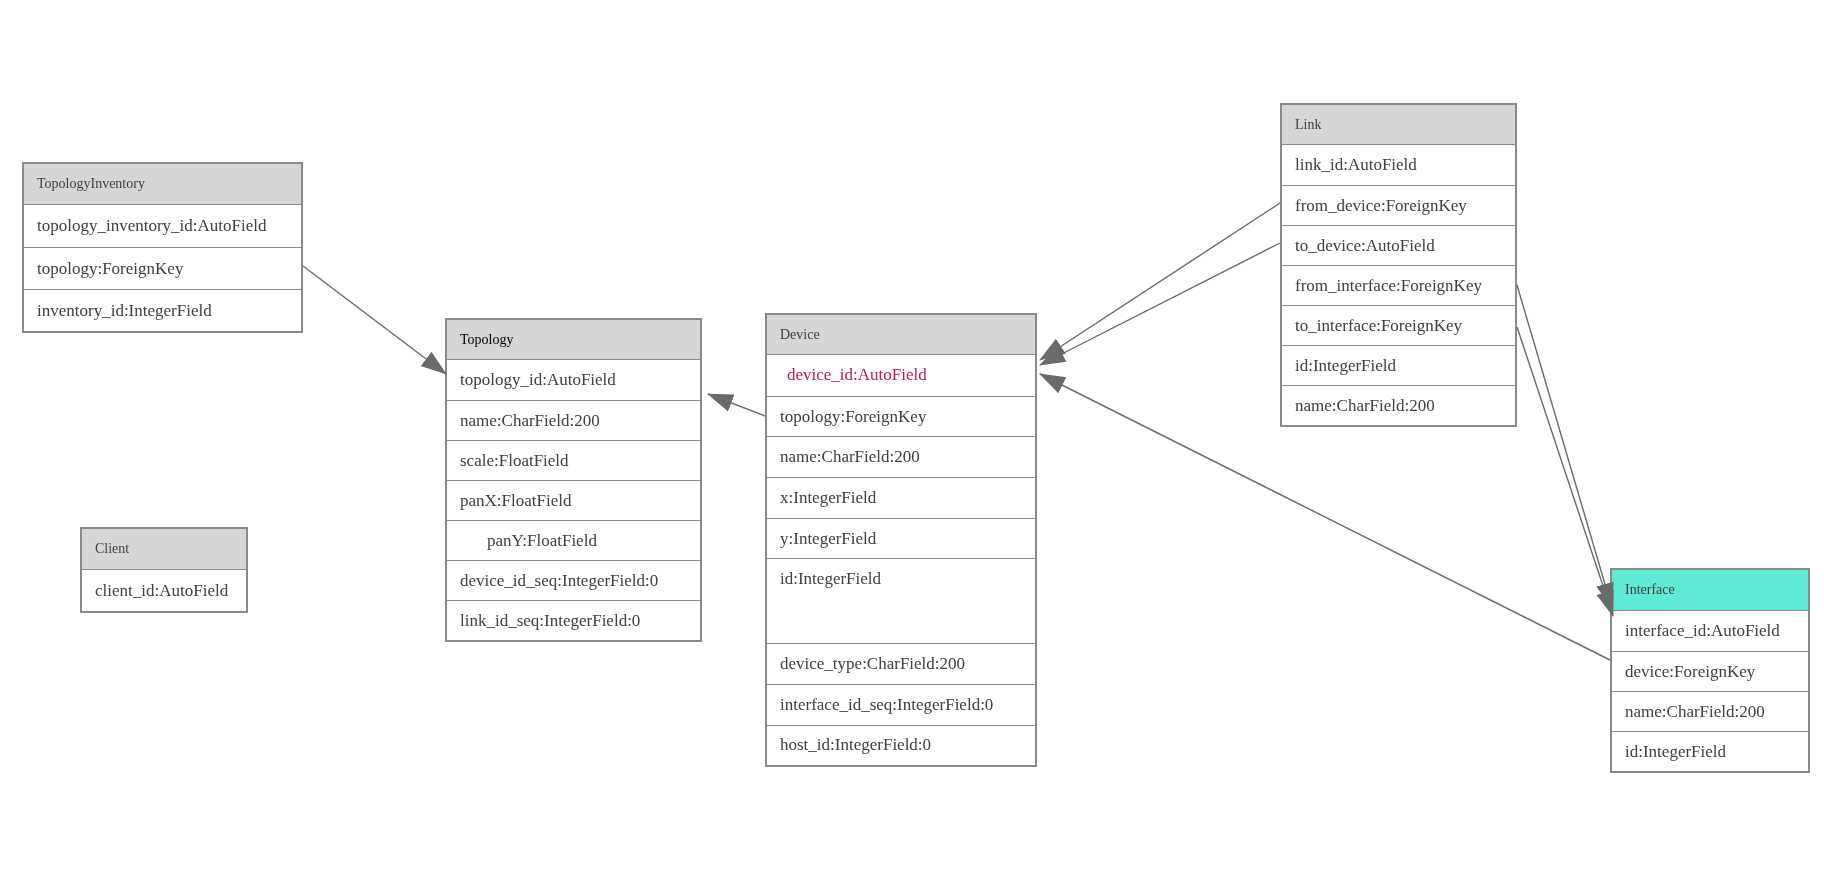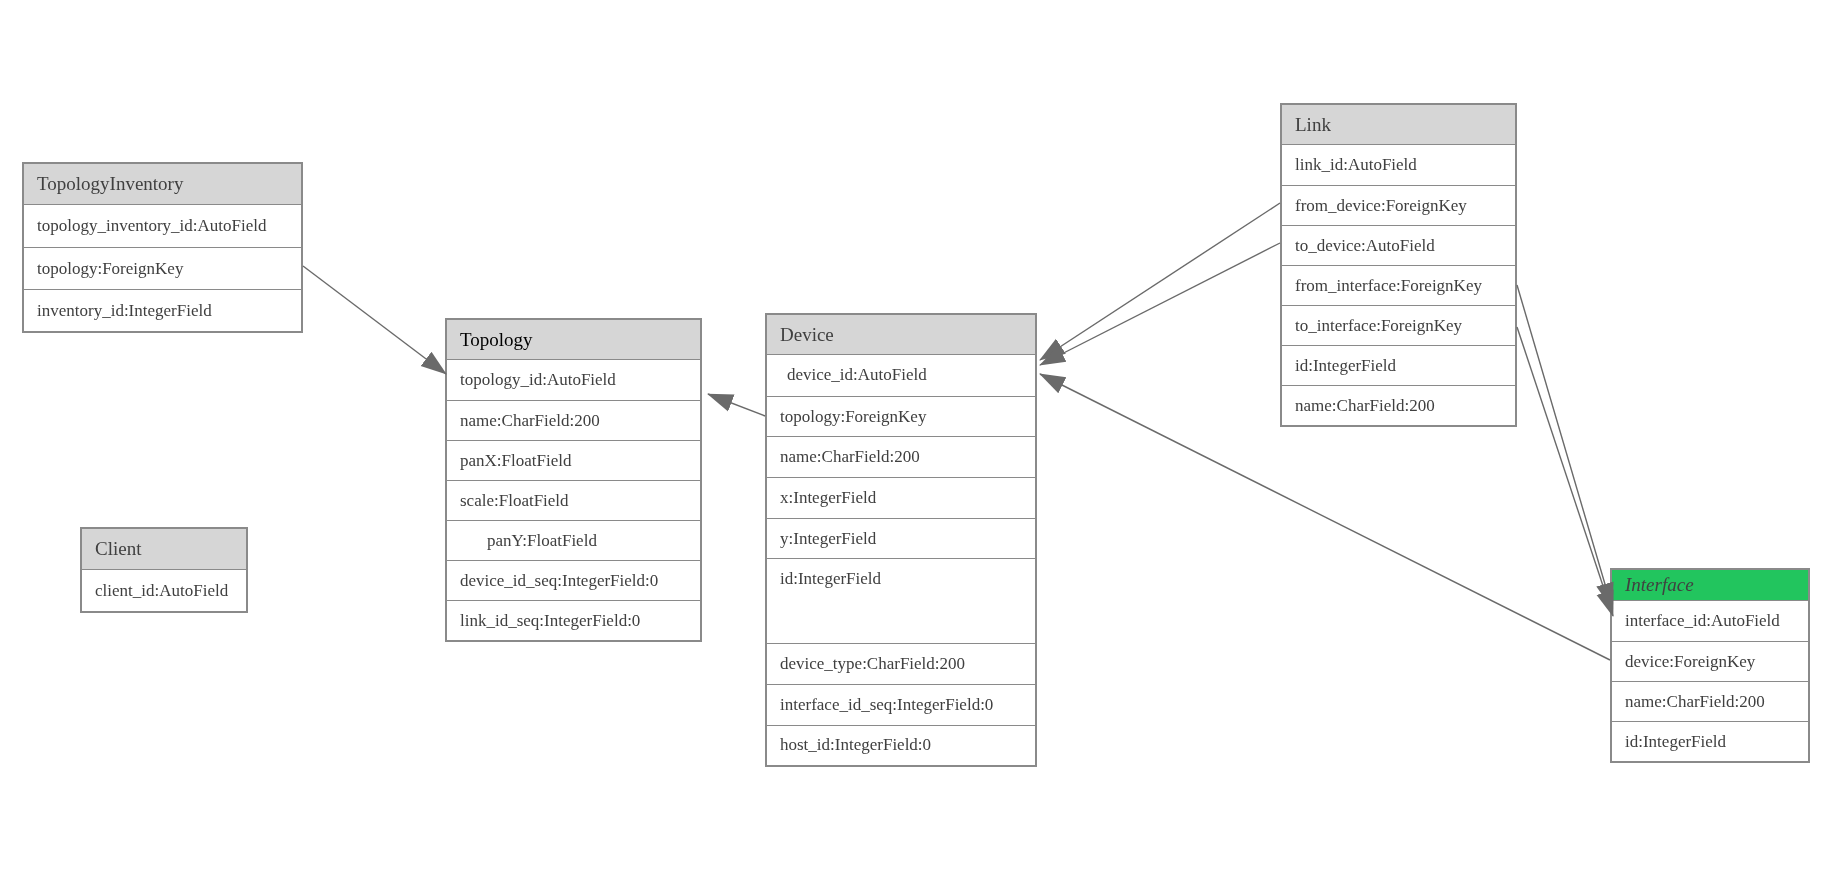--- a/index.html
+++ b/index.html
@@ -38,21 +38,21 @@
     box-shadow: none;
   }
   .entity-header {
     box-sizing: border-box;
     display: flex;
     align-items: center;
     padding-left: 13px;
     background: #d6d6d6;
     border-bottom: 1px solid #8a8a8a;
     color: #404040;
-    font-size: 19px;
+    font-size: 14px;
     white-space: nowrap;
     overflow: hidden;
   }
   .entity-row {
     box-sizing: border-box;
     display: flex;
     align-items: center;
     padding-left: 13px;
     background: #ffffff;
     color: #404040;
@@ -88,53 +88,53 @@
       <div class="entity" style="left: 22px; top: 162px; width: 281px; border-color: rgb(138, 138, 138);">
         <div class="entity-header" style="height: 41px; background: rgb(214, 214, 214); color: rgb(64, 64, 64);">TopologyInventory</div>
         <div class="entity-row" style="height: 42px; color: rgb(64, 64, 64);">topology_inventory_id:AutoField</div>
         <div class="entity-row" style="height: 42px; color: rgb(64, 64, 64);">topology:ForeignKey</div>
         <div class="entity-row" style="height: 42px; color: rgb(64, 64, 64);">inventory_id:IntegerField</div>
       </div>
       <div class="entity" style="left: 445px; top: 318px; width: 257px; border-color: rgb(138, 138, 138);">
         <div class="entity-header" style="height: 40px; background: rgb(214, 214, 214); color: #000000;">Topology</div>
         <div class="entity-row" style="height: 40px; color: rgb(64, 64, 64);">topology_id:AutoField</div>
         <div class="entity-row" style="height: 40px; color: rgb(64, 64, 64);">name:CharField:200</div>
+        <div class="entity-row" style="height: 40px; color: rgb(64, 64, 64);">scale:FloatField</div>
         <div class="entity-row" style="height: 40px; color: rgb(64, 64, 64);">panX:FloatField</div>
-        <div class="entity-row" style="height: 40px; color: rgb(64, 64, 64);">scale:FloatField</div>
         <div class="entity-row" style="height: 40px; color: rgb(64, 64, 64); padding-left: 40px;">panY:FloatField</div>
         <div class="entity-row" style="height: 40px; color: rgb(64, 64, 64);">device_id_seq:IntegerField:0</div>
         <div class="entity-row" style="height: 40px; color: rgb(64, 64, 64);">link_id_seq:IntegerField:0</div>
       </div>
       <div class="entity" style="left: 80px; top: 527px; width: 168px; border-color: rgb(138, 138, 138);">
         <div class="entity-header" style="height: 41px; background: rgb(214, 214, 214); color: rgb(64, 64, 64);">Client</div>
         <div class="entity-row" style="height: 41px; color: rgb(64, 64, 64);">client_id:AutoField</div>
       </div>
       <div class="entity" style="left: 765px; top: 313px; width: 272px; border-color: rgb(138, 138, 138);">
         <div class="entity-header" style="height: 40px; background: rgb(214, 214, 214); color: rgb(64, 64, 64);">Device</div>
-        <div class="entity-row" style="height: 40.7px; color: #404040; padding-left: 20px;">device_id:AutoField</div>
+        <div class="entity-row" style="height: 40.7px; color: #be185d; padding-left: 20px;">device_id:AutoField</div>
         <div class="entity-row" style="height: 40.7px; color: rgb(64, 64, 64);">topology:ForeignKey</div>
         <div class="entity-row" style="height: 40.7px; color: rgb(64, 64, 64);">name:CharField:200</div>
         <div class="entity-row" style="height: 40.7px; color: rgb(64, 64, 64);">x:IntegerField</div>
         <div class="entity-row" style="height: 40.7px; color: rgb(64, 64, 64);">y:IntegerField</div>
         <div class="entity-row" style="height: 40.7px; color: rgb(64, 64, 64);">id:IntegerField</div>
         <div class="entity-row" style="height: 40.7px; color: rgb(64, 64, 64); margin-top: 44px;">device_type:CharField:200</div>
         <div class="entity-row" style="height: 40.7px; color: rgb(64, 64, 64);">interface_id_seq:IntegerField:0</div>
         <div class="entity-row" style="height: 40.7px; color: rgb(64, 64, 64);">host_id:IntegerField:0</div>
       </div>
       <div class="entity" style="left: 1280px; top: 103px; width: 237px; border-color: rgb(138, 138, 138);">
         <div class="entity-header" style="height: 40px; background: rgb(214, 214, 214); color: rgb(64, 64, 64);">Link</div>
         <div class="entity-row" style="height: 40px; color: rgb(64, 64, 64);">link_id:AutoField</div>
         <div class="entity-row" style="height: 40px; color: rgb(64, 64, 64);">from_device:ForeignKey</div>
         <div class="entity-row" style="height: 40px; color: rgb(64, 64, 64);">to_device:AutoField</div>
         <div class="entity-row" style="height: 40px; color: rgb(64, 64, 64);">from_interface:ForeignKey</div>
         <div class="entity-row" style="height: 40px; color: rgb(64, 64, 64);">to_interface:ForeignKey</div>
         <div class="entity-row" style="height: 40px; color: rgb(64, 64, 64);">id:IntegerField</div>
         <div class="entity-row" style="height: 40px; color: rgb(64, 64, 64);">name:CharField:200</div>
       </div>
       <div class="entity" style="left: 1610px; top: 568px; width: 200px; border-color: rgb(138, 138, 138);">
-        <div class="entity-header" style="height: 31px; background: #22c55e; color: rgb(64, 64, 64); font-style: italic;">Interface</div>
+        <div class="entity-header" style="height: 41px; background: #5eead4; color: rgb(64, 64, 64);">Interface</div>
         <div class="entity-row" style="height: 40px; color: rgb(64, 64, 64);">interface_id:AutoField</div>
         <div class="entity-row" style="height: 40px; color: rgb(64, 64, 64);">device:ForeignKey</div>
         <div class="entity-row" style="height: 40px; color: rgb(64, 64, 64);">name:CharField:200</div>
         <div class="entity-row" style="height: 40px; color: rgb(64, 64, 64);">id:IntegerField</div>
       </div>
     </div>
 </div>
 
 </body></html>

